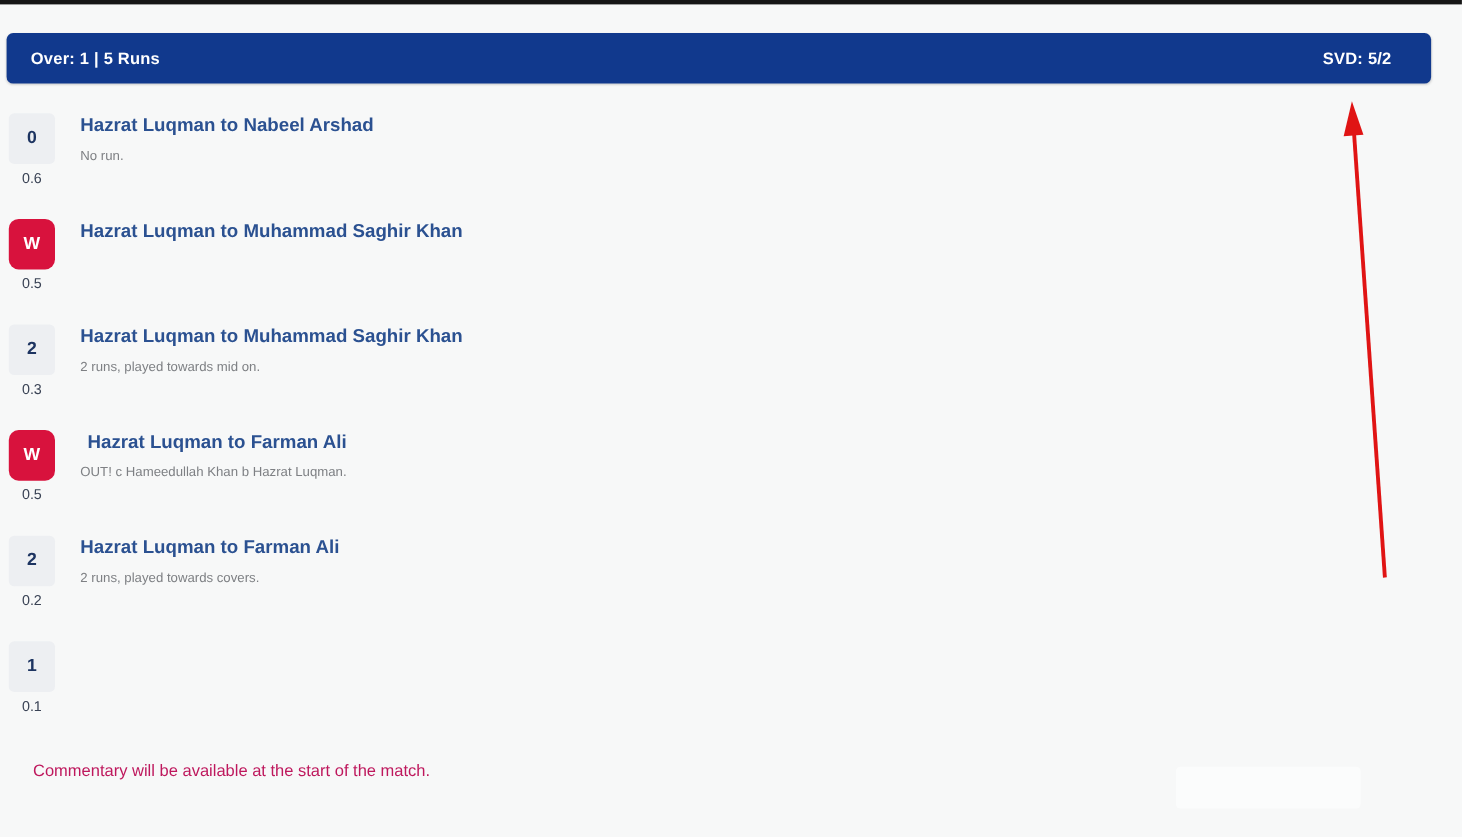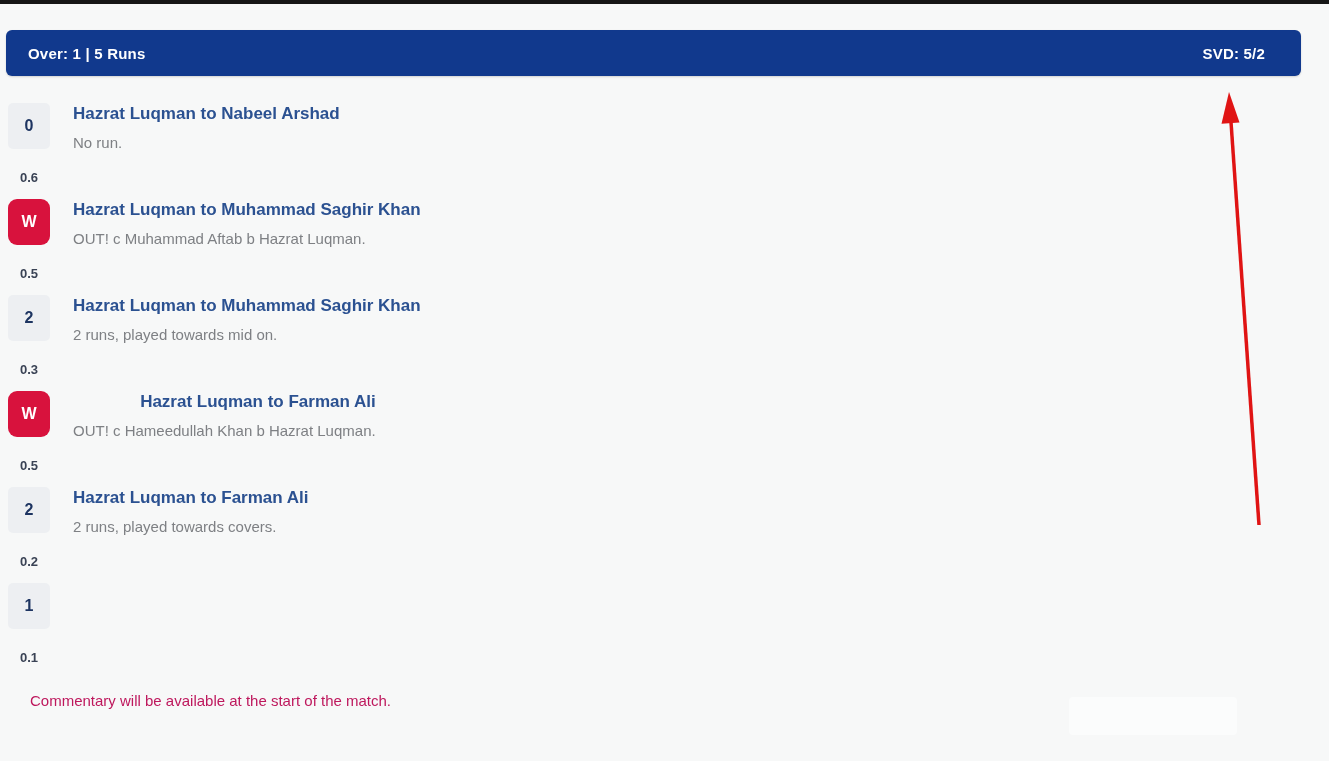--- a/index.html
+++ b/index.html
@@ -63,40 +63,39 @@
     align-items: center;
     justify-content: center;
     margin-top: 3px;
   }
   .badge.wicket {
     background: #d8123d;
     color: #ffffff;
     border-radius: 9px;
   }
   .ball-no {
-    margin-top: 21px;
+    margin-top: 5px;
     font-size: 13px;
     color: #3a4355;
-    font-weight: bold;
   }
   .texts {
     margin-left: 23px;
     padding-top: 2px;
   }
   .title {
     color: #2b5191;
     font-size: 17px;
     font-weight: bold;
     line-height: 24px;
     text-align: right;
   }
   .desc {
     margin-top: 8px;
     color: #7e8084;
-    font-size: 15px;
+    font-size: 12px;
   }
   .footer-note {
     margin: 16px 0 0 30px;
     color: #be185d;
     font-size: 15px;
   }
   .watermark {
     position: absolute;
     right: 92px;
     bottom: 26px;
@@ -138,21 +137,20 @@
     </div>
   </div>
 
   <div class="item">
     <div class="badge-col">
       <div class="badge wicket">W</div>
       <div class="ball-no">0.5</div>
     </div>
     <div class="texts">
       <div class="title">Hazrat Luqman to Muhammad Saghir Khan</div>
-      <div class="desc">OUT! c Muhammad Aftab b Hazrat Luqman.</div>
     </div>
   </div>
 
   <div class="item">
     <div class="badge-col">
       <div class="badge">2</div>
       <div class="ball-no">0.3</div>
     </div>
     <div class="texts">
       <div class="title">Hazrat Luqman to Muhammad Saghir Khan</div>

